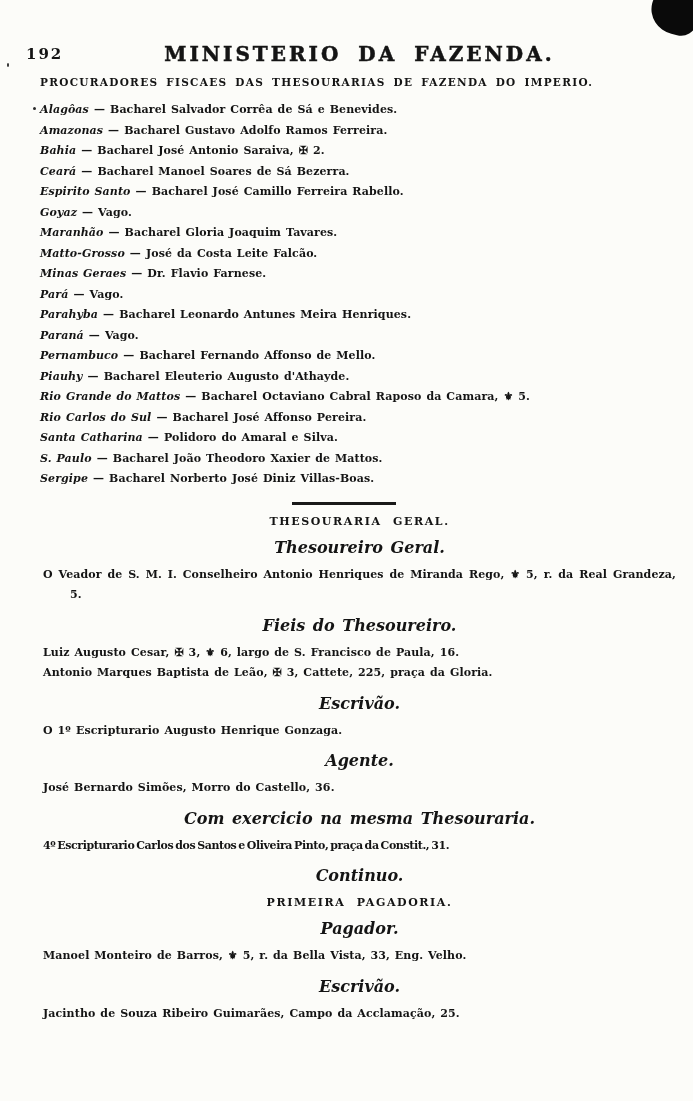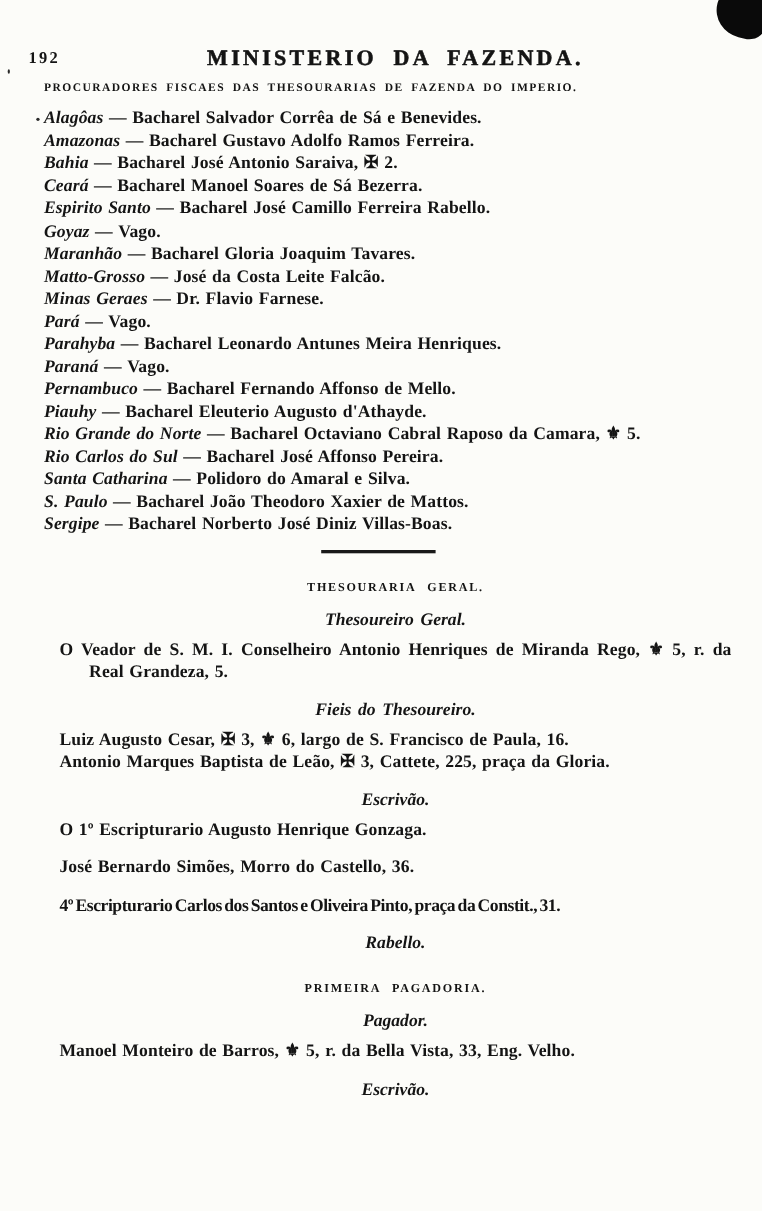--- a/index.html
+++ b/index.html
@@ -4,21 +4,21 @@
 <style>
   html, body { margin: 0; padding: 0; }
   body {
     width: 693px; height: 1101px;
     background: #fcfcf9;
     color: #141414;
     font-family: "DejaVu Serif", "Liberation Serif", serif;
     position: relative;
     overflow: hidden;
   }
-  .page { padding: 42px 14px 0 40px; position: relative; font-family: Liberation Serif, serif; }
+  .page { padding: 42px 14px 0 40px; position: relative; }
 
   
   .hdr { position: relative; text-align: center; }
   .pageno {
     position: absolute; left: -14px; top: 3px;
     font-size: 15px; font-weight: 700; letter-spacing: 2px;
   }
   .title {
     font-size: 20px; font-weight: 700;
     letter-spacing: 3px; word-spacing: 7px;
@@ -29,51 +29,51 @@
     font-size: 10.5px; font-weight: 700;
     letter-spacing: 1.3px; word-spacing: 3px;
     text-align: left;
   }
 
   
   .entries { margin-top: 12px; }
   p.entry, p.pline {
     margin: 0;
     padding-left: 27px; text-indent: -27px;
-    font-size: 16px; font-weight: 700;
+    font-size: 11px; font-weight: 700;
     line-height: 20.5px;
     word-spacing: 1px; letter-spacing: 0.1px;
     text-align: justify;
   }
   .prov { font-style: italic; }
   .dash { padding: 0 5px; }
 
   p.pline.tight { word-spacing: -1.5px; letter-spacing: -0.4px; }
 
   
   .rule {
     width: 104px; height: 0;
     border-top: 3px solid #191919;
     margin: 12px auto 0 auto;
     transform: translateX(-16px);
   }
   .sec-head {
-    margin: 25px 0 0 0;
+    margin: 10px 0 0 0;
     text-align: center;
     font-size: 11px; font-weight: 700;
     letter-spacing: 1.6px; word-spacing: 6px;
   }
   .sub-title {
     margin: 10px 0 7px 0;
     text-align: center;
     font-style: italic; font-weight: 700;
     font-size: 16px; line-height: 20px;
     word-spacing: 2px;
   }
-  .block { margin: 14px; }
+  .block { margin: 3px; }
 
   
   .artifact-corner {
     position: absolute; top: -12px; right: -6px;
     width: 48px; height: 46px;
     background: #0a0a0a;
     border-radius: 75% 0 55% 88%;
     transform: rotate(14deg);
   }
   .speck {
@@ -104,21 +104,21 @@
     <p class="entry"><span class="prov">Espirito Santo</span><span class="dash">—</span><span>Bacharel José Camillo Ferreira Rabello.</span></p>
     <p class="entry"><span class="prov">Goyaz</span><span class="dash">—</span><span>Vago.</span></p>
     <p class="entry"><span class="prov">Maranhão</span><span class="dash">—</span><span>Bacharel Gloria Joaquim Tavares.</span></p>
     <p class="entry"><span class="prov">Matto-Grosso</span><span class="dash">—</span><span>José da Costa Leite Falcão.</span></p>
     <p class="entry"><span class="prov">Minas Geraes</span><span class="dash">—</span><span>Dr. Flavio Farnese.</span></p>
     <p class="entry"><span class="prov">Pará</span><span class="dash">—</span><span>Vago.</span></p>
     <p class="entry"><span class="prov">Parahyba</span><span class="dash">—</span><span>Bacharel Leonardo Antunes Meira Henriques.</span></p>
     <p class="entry"><span class="prov">Paraná</span><span class="dash">—</span><span>Vago.</span></p>
     <p class="entry"><span class="prov">Pernambuco</span><span class="dash">—</span><span>Bacharel Fernando Affonso de Mello.</span></p>
     <p class="entry"><span class="prov">Piauhy</span><span class="dash">—</span><span>Bacharel Eleuterio Augusto d'Athayde.</span></p>
-    <p class="entry"><span class="prov">Rio Grande do Norte</span><span class="dash">—</span><span>Bacharel Octaviano Cabral Raposo da Camara, ⚜ 5.</span></p>
+    <p class="entry"><span class="prov">Rio Grande do Mattos</span><span class="dash">—</span><span>Bacharel Octaviano Cabral Raposo da Camara, ⚜ 5.</span></p>
     <p class="entry"><span class="prov">Rio Carlos do Sul</span><span class="dash">—</span><span>Bacharel José Affonso Pereira.</span></p>
     <p class="entry"><span class="prov">Santa Catharina</span><span class="dash">—</span><span>Polidoro do Amaral e Silva.</span></p>
     <p class="entry"><span class="prov">S. Paulo</span><span class="dash">—</span><span>Bacharel João Theodoro Xaxier de Mattos.</span></p>
     <p class="entry"><span class="prov">Sergipe</span><span class="dash">—</span><span>Bacharel Norberto José Diniz Villas-Boas.</span></p>
   </div>
 
   <div class="rule"></div>
 
   <div class="sec-head">THESOURARIA GERAL.</div>
 
@@ -132,35 +132,38 @@
     <p class="pline">Luiz Augusto Cesar, ✠ 3, ⚜ 6, largo de S. Francisco de Paula, 16.</p>
     <p class="pline">Antonio Marques Baptista de Leão, ✠ 3, Cattete, 225, praça da Gloria.</p>
   </div>
 
   <div class="block">
     <div class="sub-title">Escrivão.</div>
     <p class="pline">O 1º Escripturario Augusto Henrique Gonzaga.</p>
   </div>
 
   <div class="block">
+    <div class="sub-title">Agente.</div>
     <p class="pline">José Bernardo Simões, Morro do Castello, 36.</p>
   </div>
 
   <div class="block">
+    <div class="sub-title">Com exercicio na mesma Thesouraria.</div>
     <p class="pline tight">4º Escripturario Carlos dos Santos e Oliveira Pinto, praça da Constit., 31.</p>
   </div>
 
   <div class="block">
-    <div class="sub-title">Rabello.</div>
+    <div class="sub-title">Continuo.</div>
   </div>
 
   <div class="sec-head">PRIMEIRA PAGADORIA.</div>
 
   <div class="block">
     <div class="sub-title">Pagador.</div>
     <p class="pline">Manoel Monteiro de Barros, ⚜ 5, r. da Bella Vista, 33, Eng. Velho.</p>
   </div>
 
   <div class="block">
     <div class="sub-title">Escrivão.</div>
+    <p class="pline">Jacintho de Souza Ribeiro Guimarães, Campo da Acclamação, 25.</p>
   </div>
 
 </div>
 
 </body></html>

